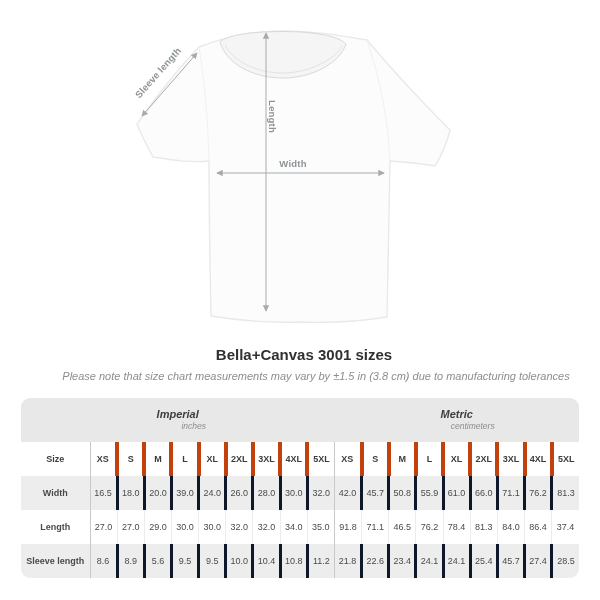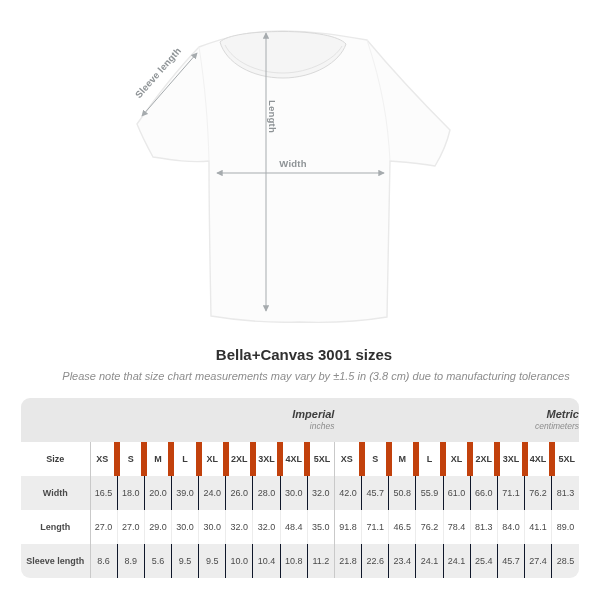--- a/index.html
+++ b/index.html
@@ -27,32 +27,32 @@
     position:absolute;left:16px;top:370px;width:600px;text-align:center;
     font-size:11px;font-style:italic;color:#8d8d8d;
   }
   
   .tablewrap{
     position:absolute;left:21px;top:398px;width:558px;
     border-radius:9px;overflow:hidden;
   }
   table.sizes{width:100%;border-collapse:collapse;table-layout:fixed;}
   table.sizes td{padding:0;text-align:center;vertical-align:middle;}
-  tr.sect-row td{background:#e8e8e8;height:44px;text-align:right;}
+  tr.sect-row td{background:#e8e8e8;height:44px;}
   .sect-name{font-size:11px;font-weight:bold;font-style:italic;color:#3e3e3e;line-height:13px;}
   .sect-unit{font-size:8.5px;font-style:italic;color:#8d8d8d;line-height:11px;padding-left:32px;}
   tr.size-row td{background:#ffffff;height:34px;font-size:9px;font-weight:bold;color:#3c3c3c;margin-top:28px;}
   tr.data-row td{height:34px;font-size:9px;color:#4a4a4a;}
   tr.row-gray td{background:#ededed;}
   tr.row-white td{background:#ffffff;}
   td.rowlabel{font-weight:bold;color:#3c3c3c;}
   
-  tr.size-row td{border-right:6px solid #c2410c;}
+  tr.size-row td{border-right:4px solid #c2410c;}
   tr.row-white.data-row td{border-right:1px solid #ececec;}
-  tr.row-gray.data-row td{border-right:1px solid #0f172a;}
+  tr.row-gray.data-row td{border-right:3px solid #0f172a;}
   table.sizes td.sep{border-right:1px solid #c9c9c9;}
   table.sizes td:last-child{border-right:none;}
 </style>
 </head>
 <body>
 
 <div class="diagram">
   <svg width="600" height="340" viewBox="0 0 600 340">
     <defs>
       <marker id="ah" viewBox="0 0 8 8" refX="7" refY="4" markerWidth="6.5" markerHeight="6.5" orient="auto-start-reverse">
@@ -174,31 +174,31 @@
     </tr>
     <tr class="data-row row-white">
       <td class="rowlabel sep">Length</td>
       <td>27.0</td>
       <td>27.0</td>
       <td>29.0</td>
       <td>30.0</td>
       <td>30.0</td>
       <td>32.0</td>
       <td>32.0</td>
-      <td>48.4</td>
+      <td>34.0</td>
       <td class="sep">35.0</td>
       <td>91.8</td>
       <td>71.1</td>
       <td>46.5</td>
       <td>76.2</td>
       <td>78.4</td>
       <td>81.3</td>
       <td>84.0</td>
-      <td>41.1</td>
-      <td>89.0</td>
+      <td>86.4</td>
+      <td>37.4</td>
     </tr>
     <tr class="data-row row-gray">
       <td class="rowlabel sep">Sleeve length</td>
       <td>8.6</td>
       <td>8.9</td>
       <td>5.6</td>
       <td>9.5</td>
       <td>9.5</td>
       <td>10.0</td>
       <td>10.4</td>

